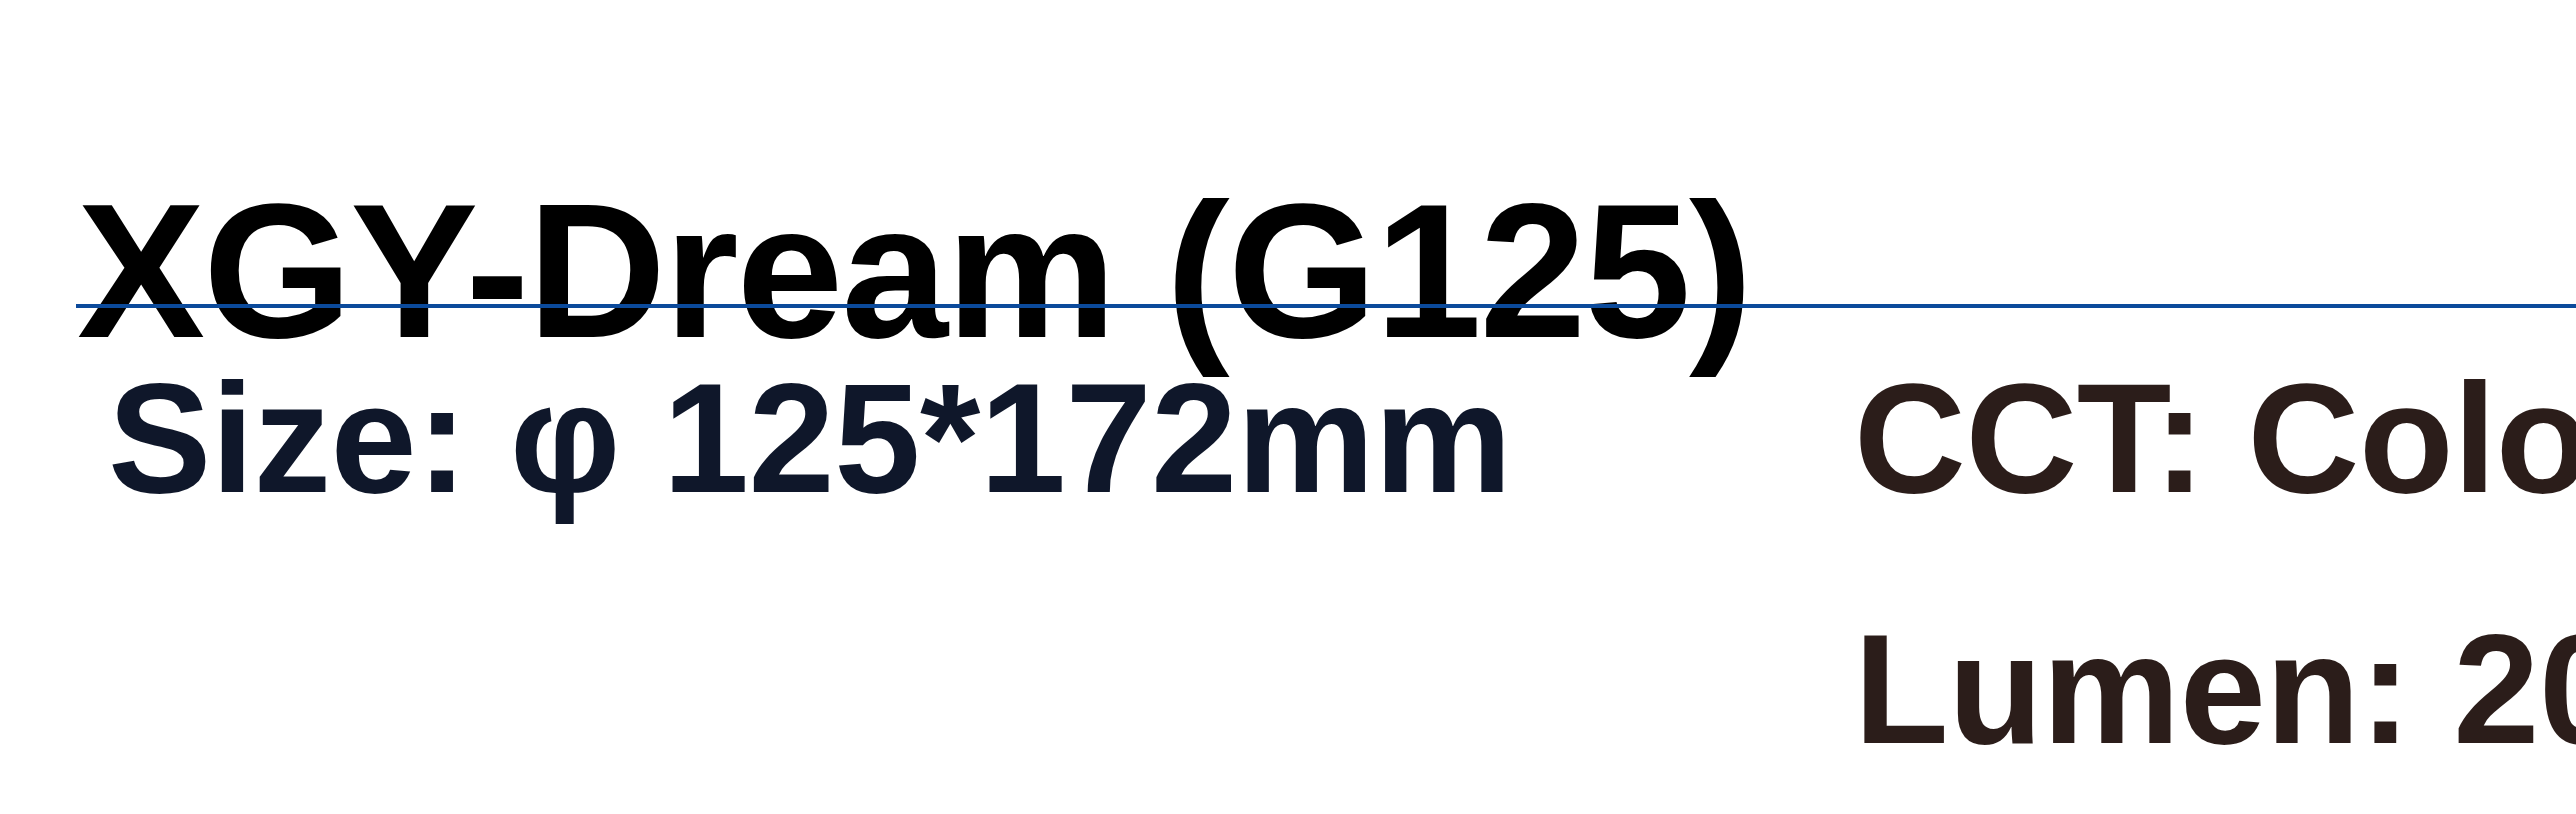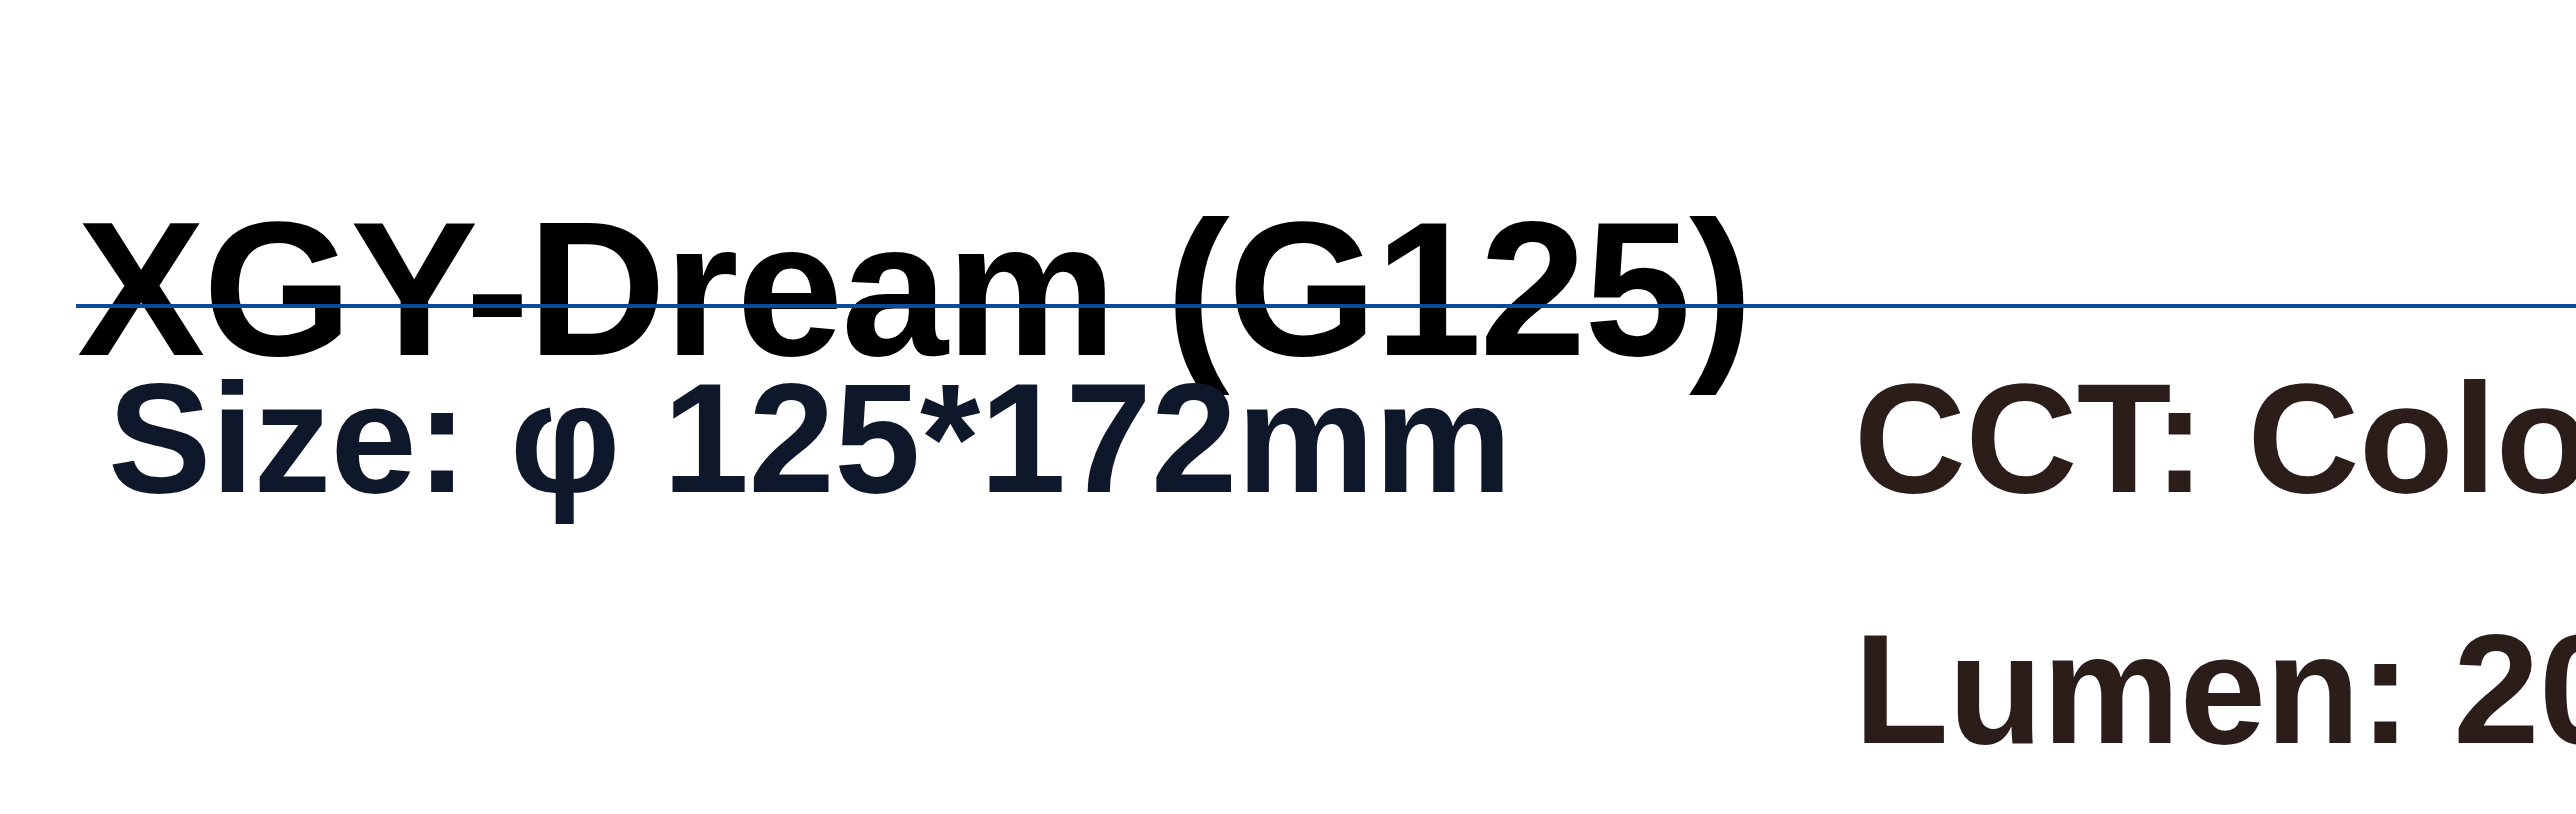--- a/index.html
+++ b/index.html
@@ -20,21 +20,21 @@
     width: 3435px;
     height: 815px;
     background: #ffffff;
     box-sizing: border-box;
   }
 
   
   .product-title {
     position: absolute;
     left: 77px;
-    top: 64px;
+    top: 46px;
     font-size: 192px;
     font-weight: bold;
     color: #000000;
     letter-spacing: -2.1px;
     line-height: 1;
     white-space: nowrap;
   }
 
   
   .divider {

